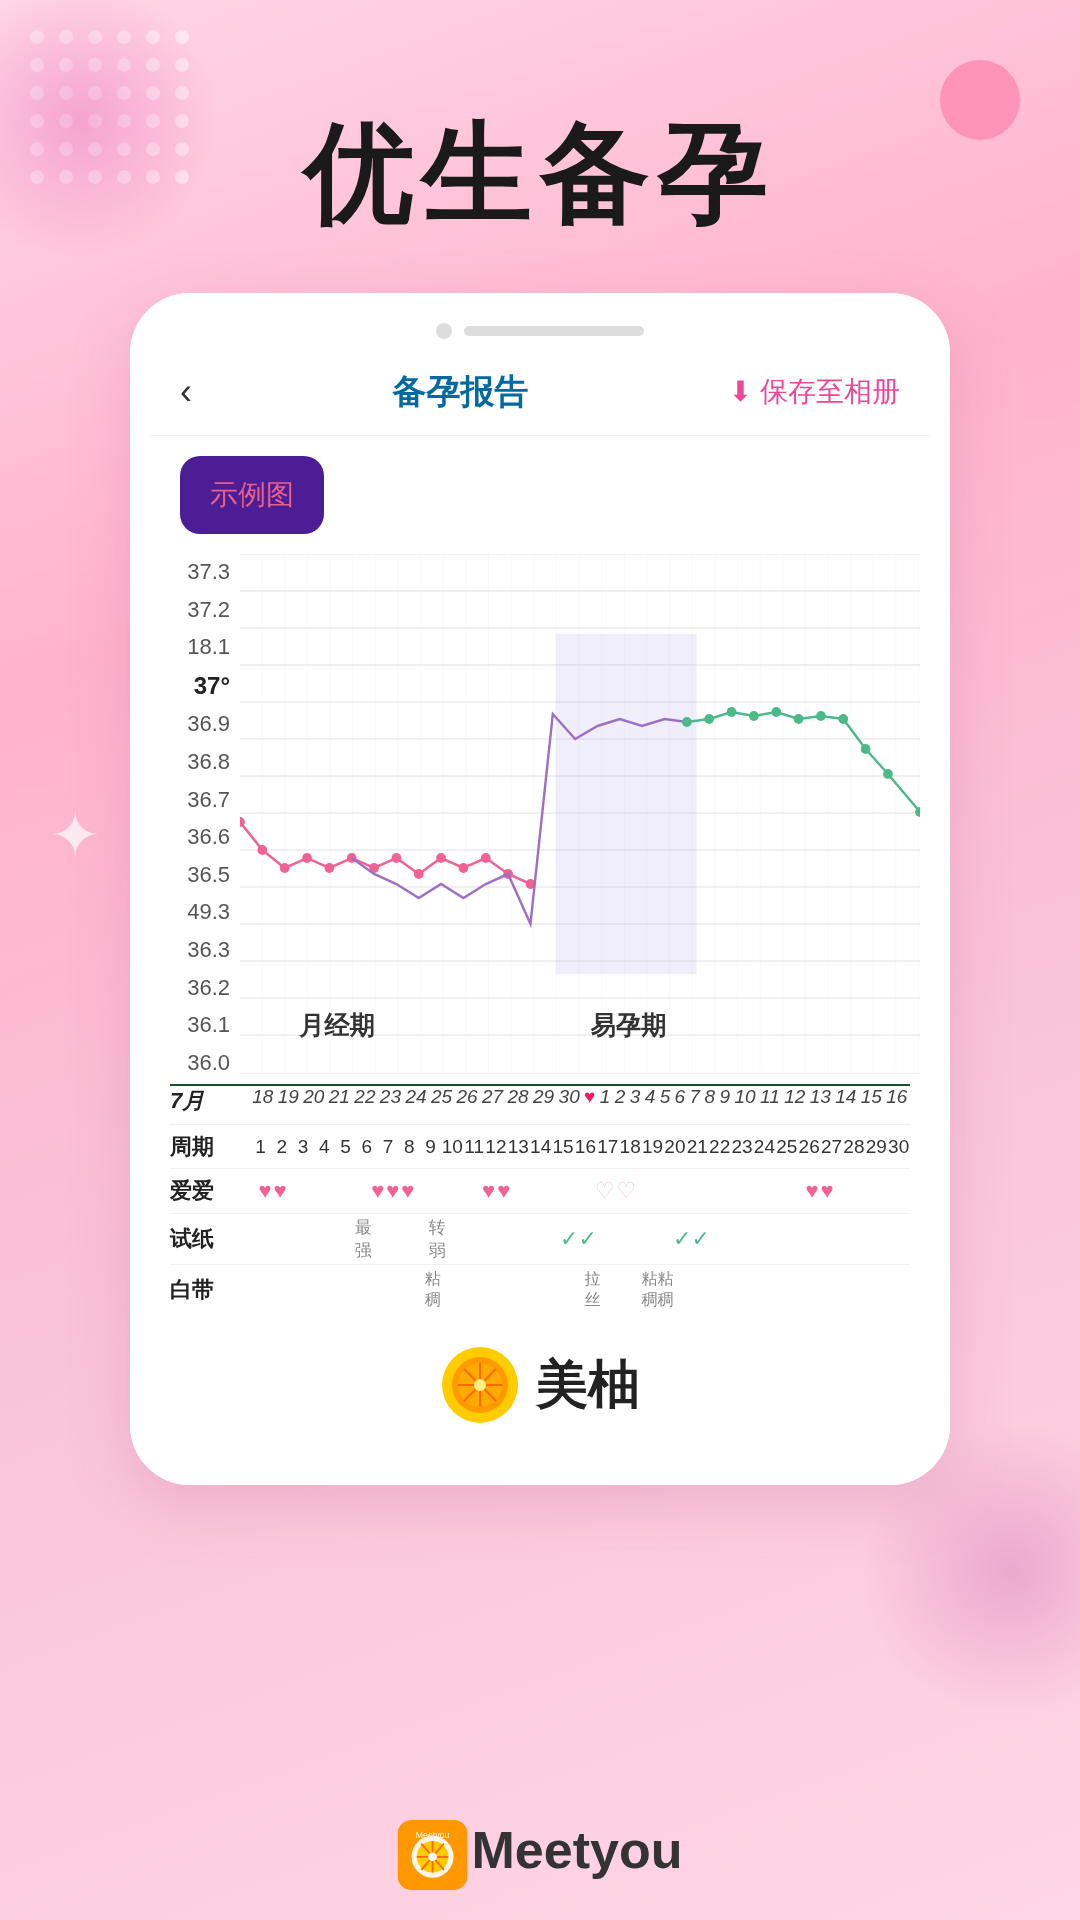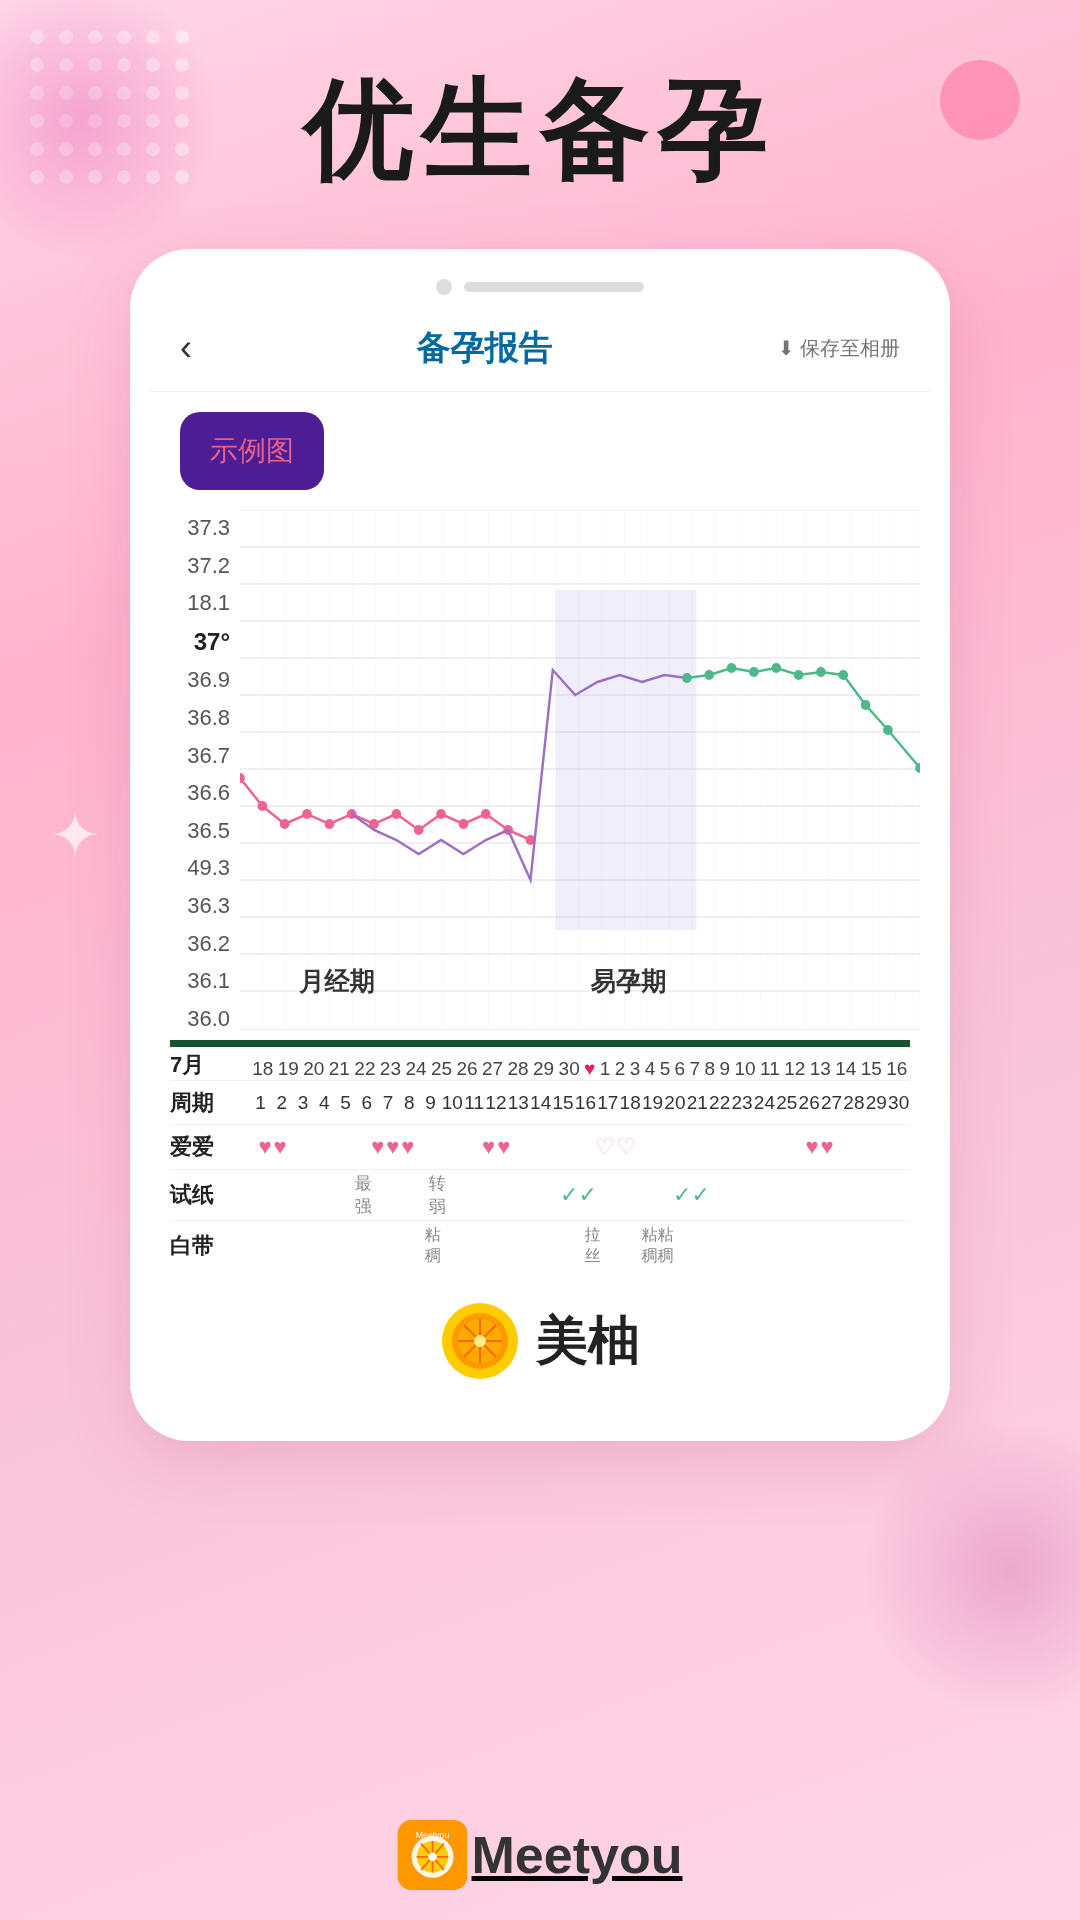--- a/index.html
+++ b/index.html
@@ -52,21 +52,21 @@
     
     .sparkle-left {
       position: absolute;
       left: 50px;
       top: 800px;
       font-size: 60px;
       color: rgba(255,255,255,0.7);
     }
     
     .title-section {
-      margin-top: 68px;
+      margin-top: 112px;
       text-align: center;
       z-index: 1;
     }
     .main-title {
       font-size: 110px;
       font-weight: 900;
       color: #1a1a1a;
       letter-spacing: 8px;
       line-height: 1.1;
     }
@@ -124,22 +124,22 @@
       font-size: 36px;
       color: #333;
       cursor: pointer;
     }
     .report-title {
       font-size: 34px;
       font-weight: 600;
       color: #0369a1;
     }
     .save-btn {
-      font-size: 20px;
-      color: #737373;
+      font-size: 28px;
+      color: #ec4899;
       display: flex;
       align-items: center;
       gap: 6px;
     }
     
     .example-badge {
       display: flex;
       justify-content: flex-start;
       padding: 20px 30px 10px;
     }
@@ -274,23 +274,21 @@
       font-weight: 700;
       color: #222;
     }
     
     .meetyou-brand {
       position: absolute;
       bottom: 30px;
       left: 50%;
       transform: translateX(-50%);
       display: flex;
-      align-items: center;
       gap: 4px;
-      text-decoration: underline;
     }
     .brand-name {
       font-size: 52px;
       font-weight: 700;
       color: #333;
     }
     
     .chart-svg {
       width: 100%;
       height: 520px;
@@ -312,25 +310,26 @@
       right: -80px;
       width: 300px;
       height: 300px;
       background: radial-gradient(circle, rgba(200,80,160,0.3) 0%, transparent 70%);
       border-radius: 50%;
       z-index: 0;
     }
     
     .month-row {
       display: flex;
-      align-items: flex-end;
+      align-items: flex-start;
       font-size: 21px;
       color: #333;
-      border-top: 7px solid #14532d;
+      border-top: 2px solid #14532d;
       height: 40px;
+      font-style: italic;
     }
     .month-label {
       width: 80px;
       font-weight: 700;
       font-size: 22px;
       color: #222;
       flex-shrink: 0;
     }
     .month-dates {
       flex: 1;

